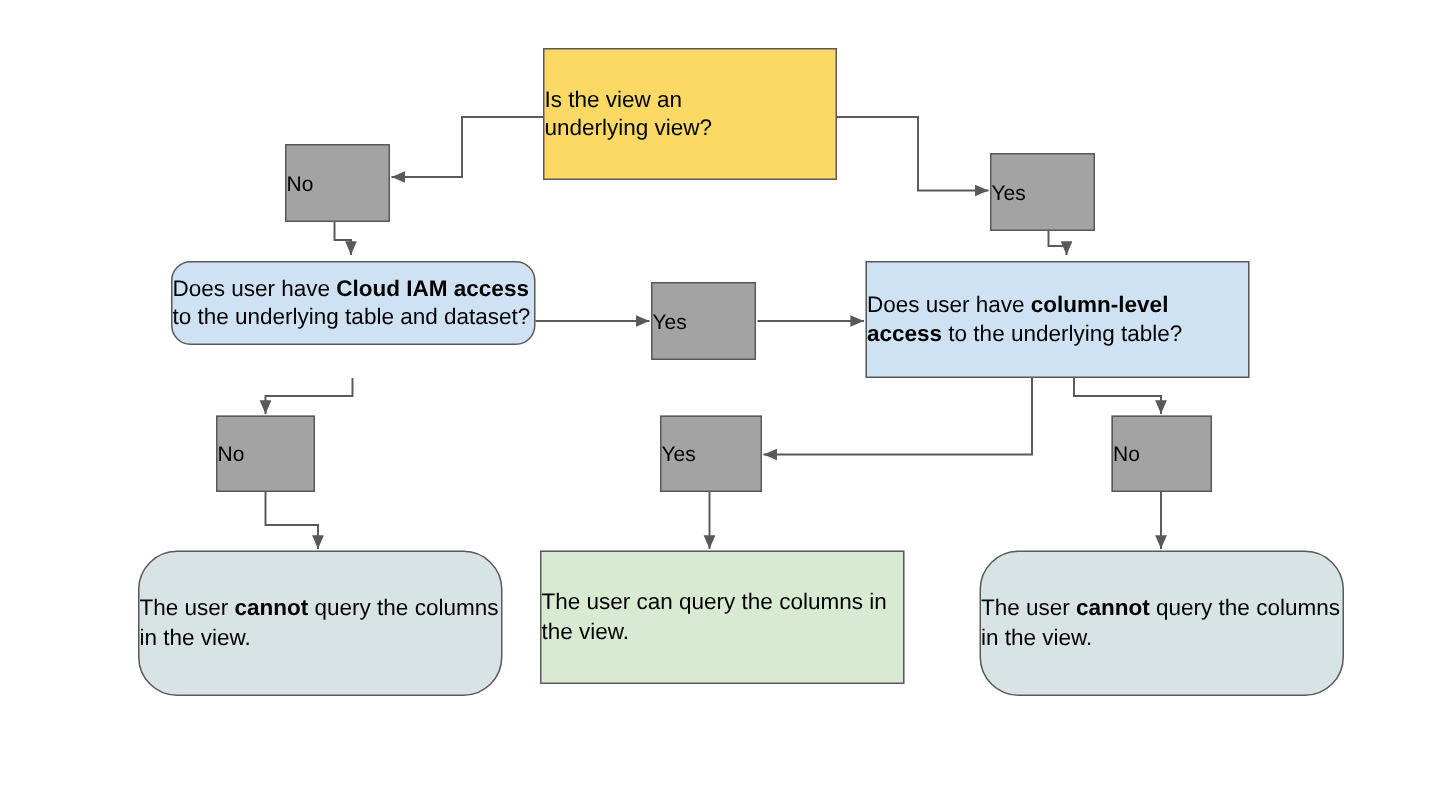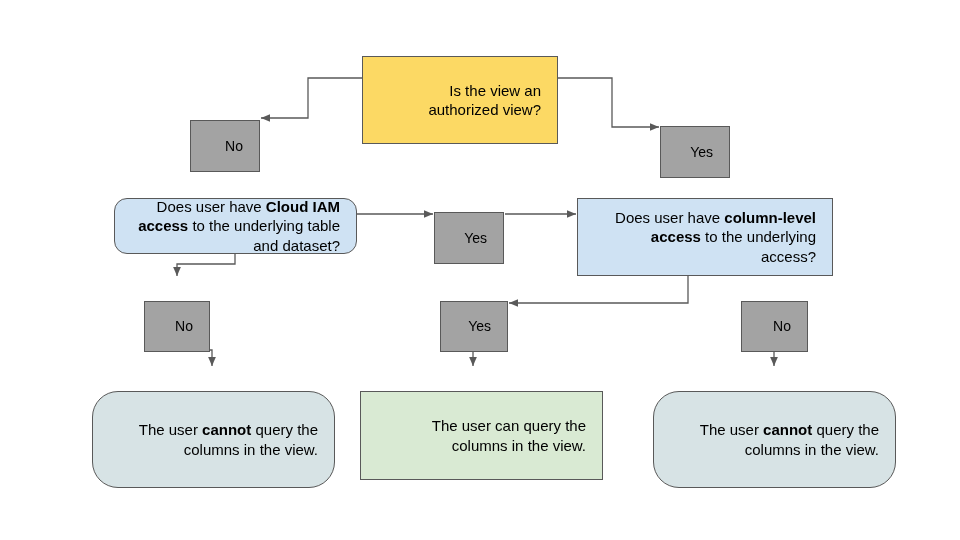--- a/index.html
+++ b/index.html
@@ -27,24 +27,23 @@
     width: 960px;
     height: 540px;
   }
   .node {
     position: absolute;
     box-sizing: border-box;
     border: 1px solid #595959;
     display: flex;
     align-items: center;
     justify-content: center;
-    text-align: right;
+    text-align: left;
     line-height: 1.30;
-    padding: 2px 16px;
-    margin-top: 24px;
+    padding: 2px 0;
   }
   .node .txt {
     display: block;
     width: 100%;
   }
   .decision {
     background: #cfe2f3;
     font-size: 15px;
   }
   .start {
@@ -121,41 +120,41 @@
     <g>
       <path d="M473,328 L473,366" fill="none" stroke="#595959" stroke-width="1.3" marker-end="url(#arrow)"></path>
     </g>
 
     <g>
       <path d="M774,328 L774,366" fill="none" stroke="#595959" stroke-width="1.3" marker-end="url(#arrow)"></path>
     </g>
   </svg>
 
   <div class="node start" style="left:362px; top:32px; width:196px; height:88px;">
-    <span class="txt"><span>Is the view an</span><br><span>authorized view?</span></span>
+    <span class="txt"><span>Is the view an</span><br><span>underlying view?</span></span>
   </div>
 
   <div class="node label-box" style="left:190px; top:96px; width:70px; height:52px;">
     <span class="txt">No</span>
   </div>
 
   <div class="node label-box" style="left:660px; top:102px; width:70px; height:52px;">
     <span class="txt">Yes</span>
   </div>
 
   <div class="node decision" style="left:114px; top:174px; width:243px; height:56px;border-radius:13px;">
     <span class="txt"><span>Does user have </span><b>Cloud IAM access</b><span> to the underlying table and dataset?</span></span>
   </div>
 
   <div class="node label-box" style="left:434px; top:188px; width:70px; height:52px;">
     <span class="txt">Yes</span>
   </div>
 
   <div class="node decision" style="left:577px; top:174px; width:256px; height:78px;">
-    <span class="txt"><span>Does user have </span><b>column-level access</b><span> to the underlying access?</span></span>
+    <span class="txt"><span>Does user have </span><b>column-level access</b><span> to the underlying table?</span></span>
   </div>
 
   <div class="node label-box" style="left:144px; top:277px; width:66px; height:51px;">
     <span class="txt">No</span>
   </div>
 
   <div class="node label-box" style="left:440px; top:277px; width:68px; height:51px;">
     <span class="txt">Yes</span>
   </div>
 

